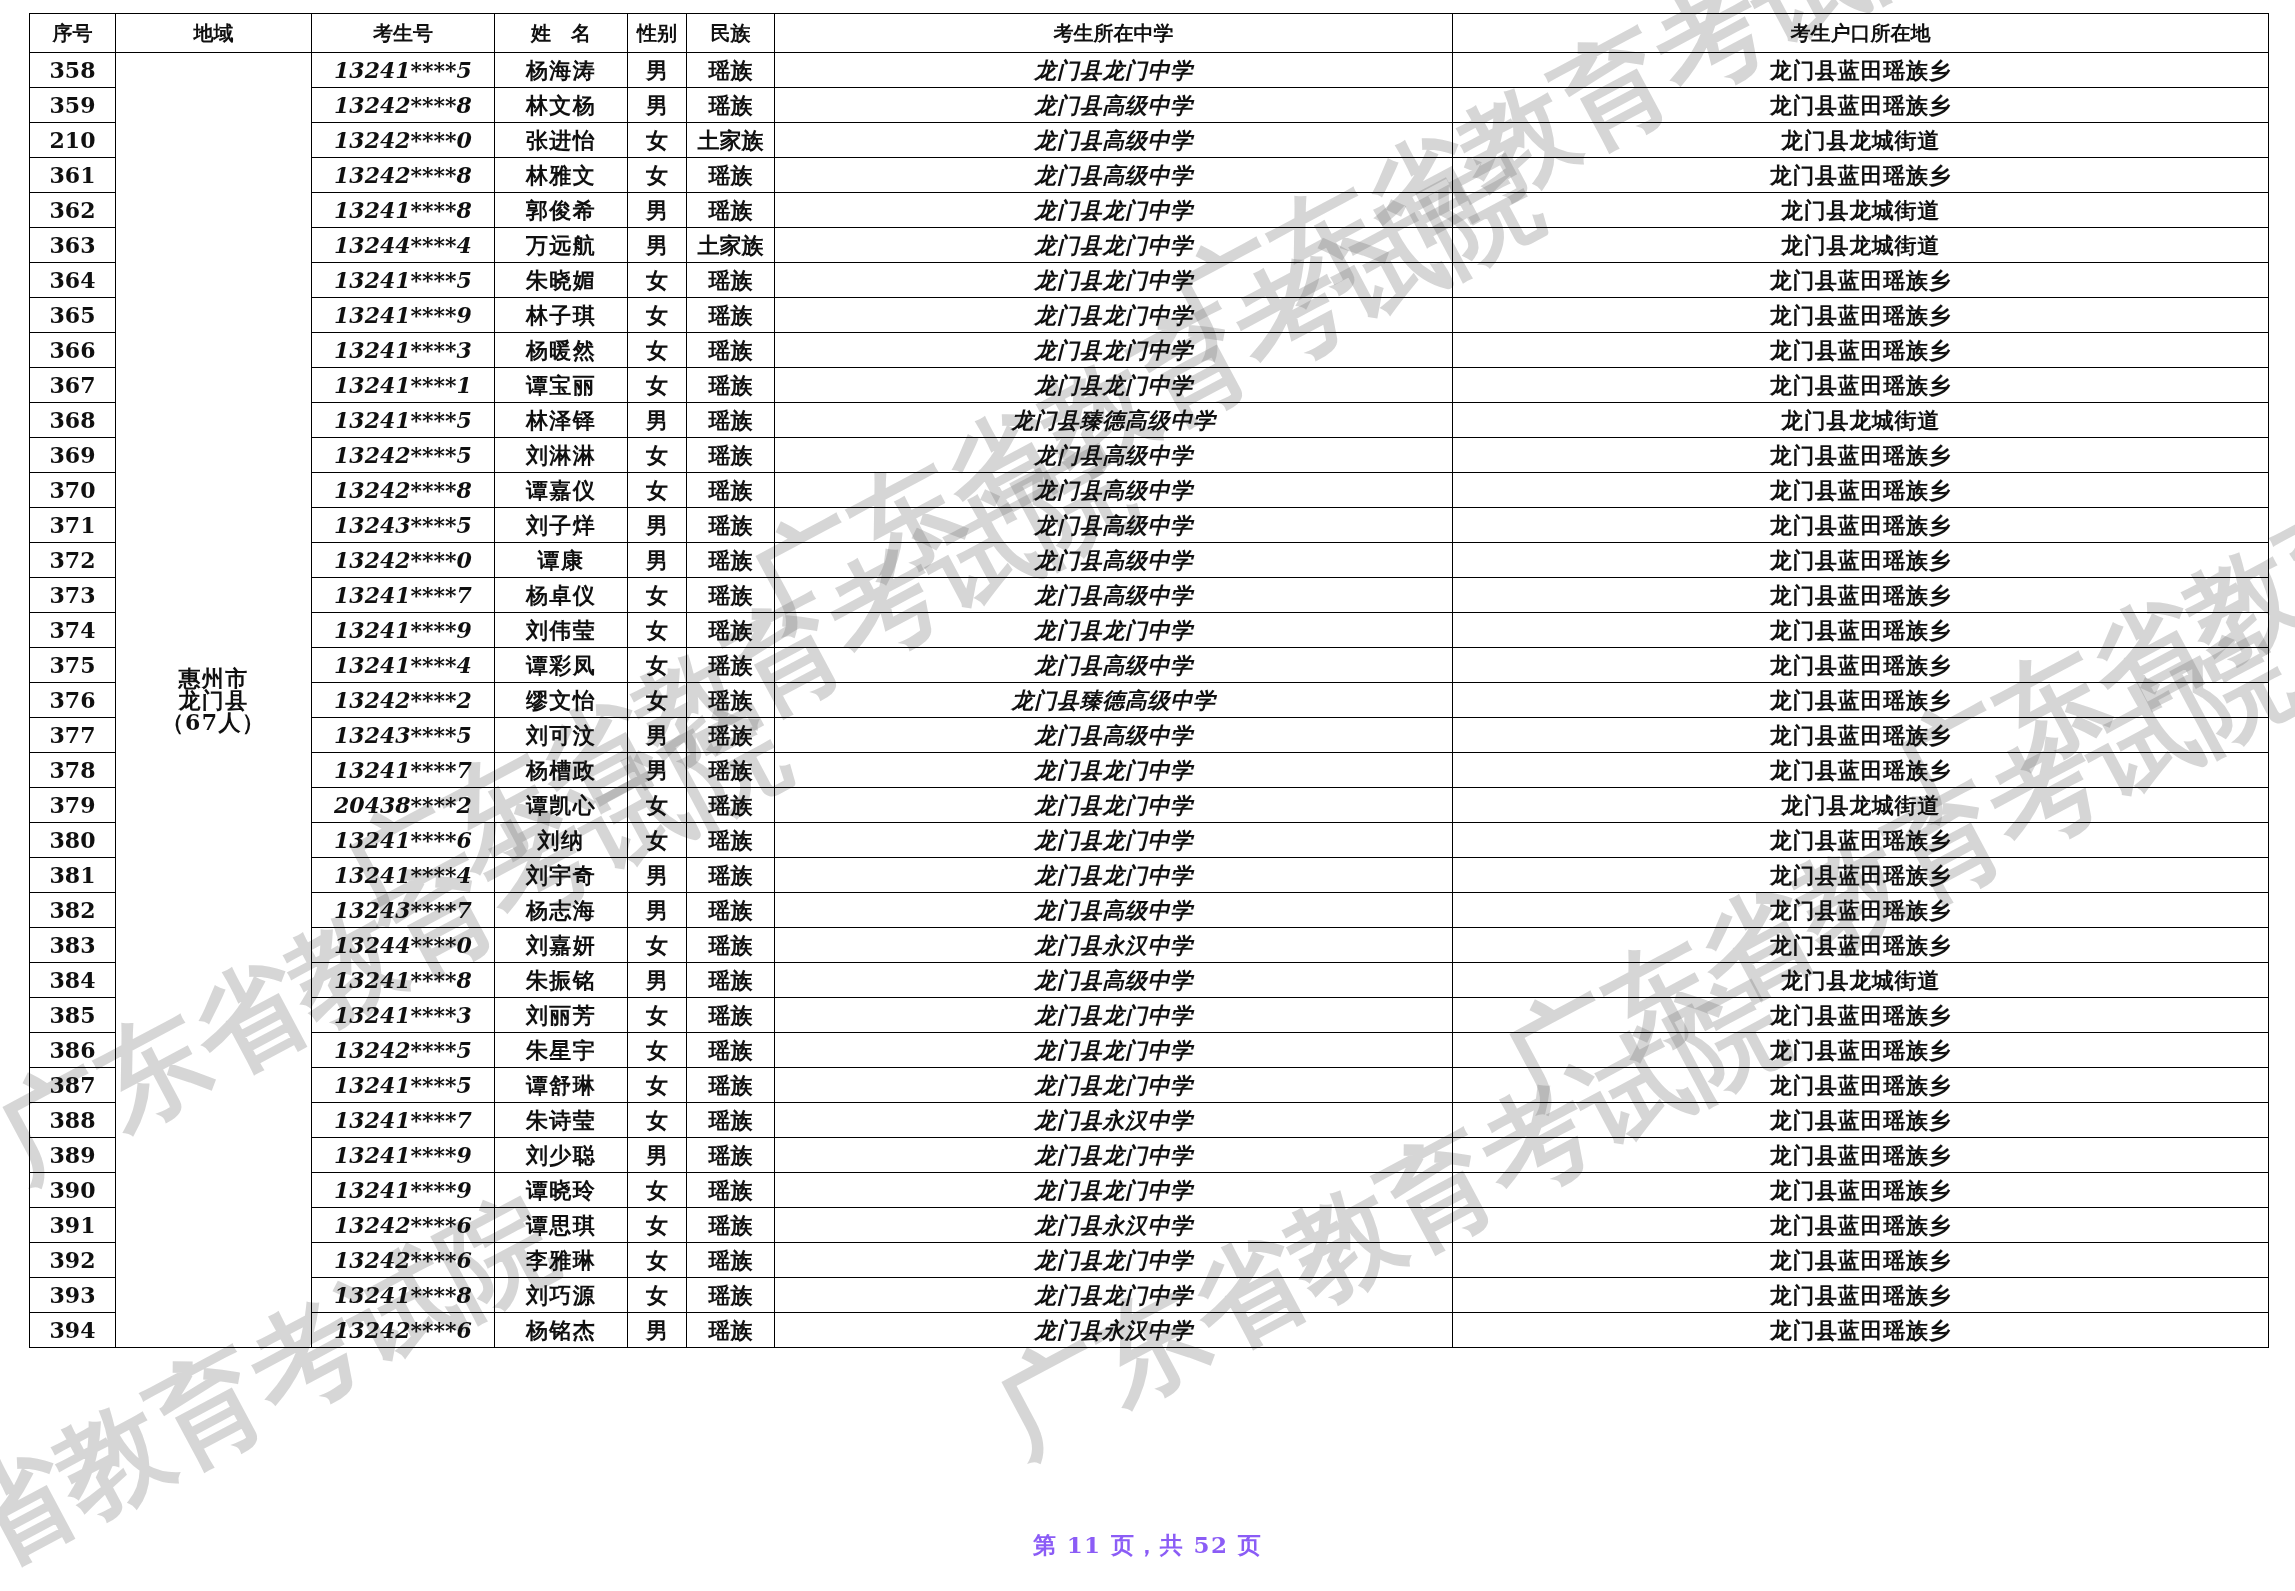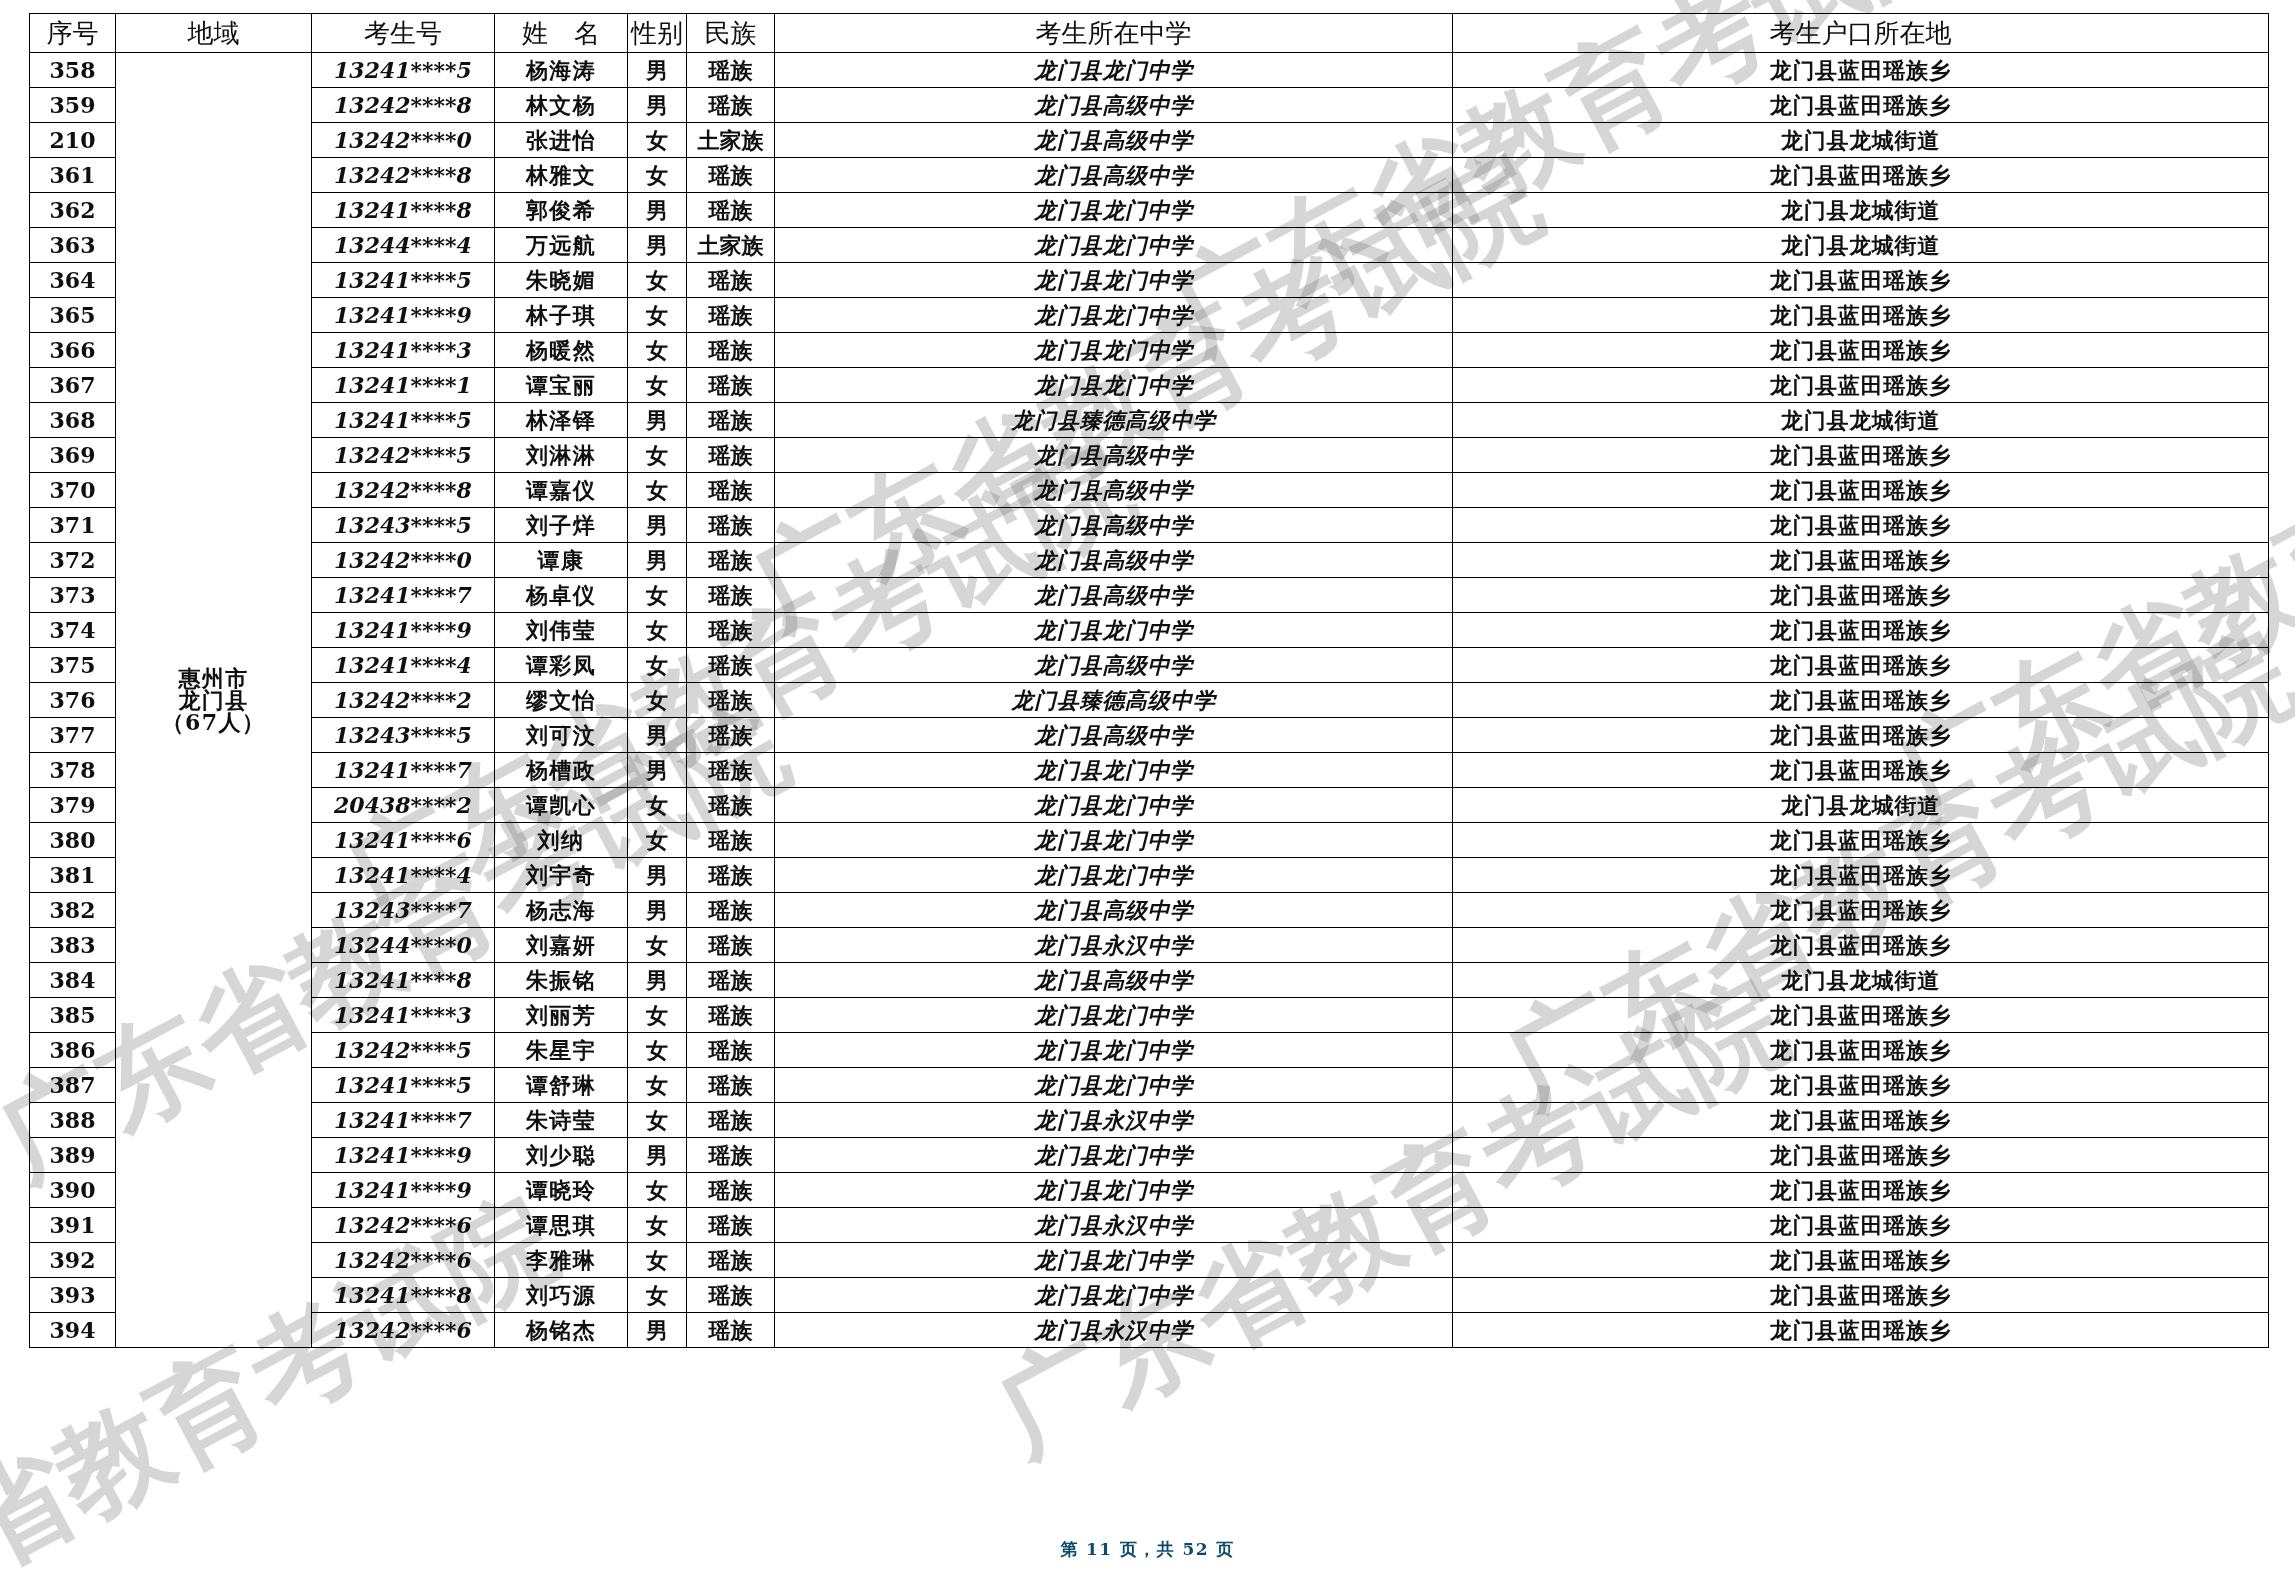--- a/index.html
+++ b/index.html
@@ -38,22 +38,22 @@
     line-height: 1.0;
     padding: 0;
     height: 34px;
     white-space: nowrap;
     font-family: "DejaVu Serif", "Liberation Serif", serif;
     font-weight: 600;
     color: #101010;
     background: transparent;
   }
   table.roster th {
-    font-size: 26px;
-    font-weight: 400;
+    font-size: 20px;
+    font-weight: 700;
     height: 38px;
   }
   col.c-seq    { width: 86px; }
   col.c-region { width: 196px; }
   col.c-exam   { width: 183px; }
   col.c-name   { width: 133px; }
   col.c-sex    { width: 59px;  }
   col.c-ethnic { width: 88px; }
   col.c-school { width: 678px; }
   col.c-hukou  { width: 816px; }
@@ -73,23 +73,23 @@
   }
   td.region-cell .rline { display: block; }
 
   .footer {
     position: absolute;
     left: 0;
     right: 0;
     bottom: 30px;
     text-align: center;
     font-family: "DejaVu Serif", "Liberation Serif", serif;
-    font-size: 17px;
+    font-size: 23px;
     font-weight: 700;
-    color: #0c4a6e;
+    color: #8b5cf6;
     letter-spacing: 1.4px;
     z-index: 2;
   }
 
   
   .watermarks {
     position: absolute;
     inset: 0;
     z-index: 1;
     pointer-events: none;

